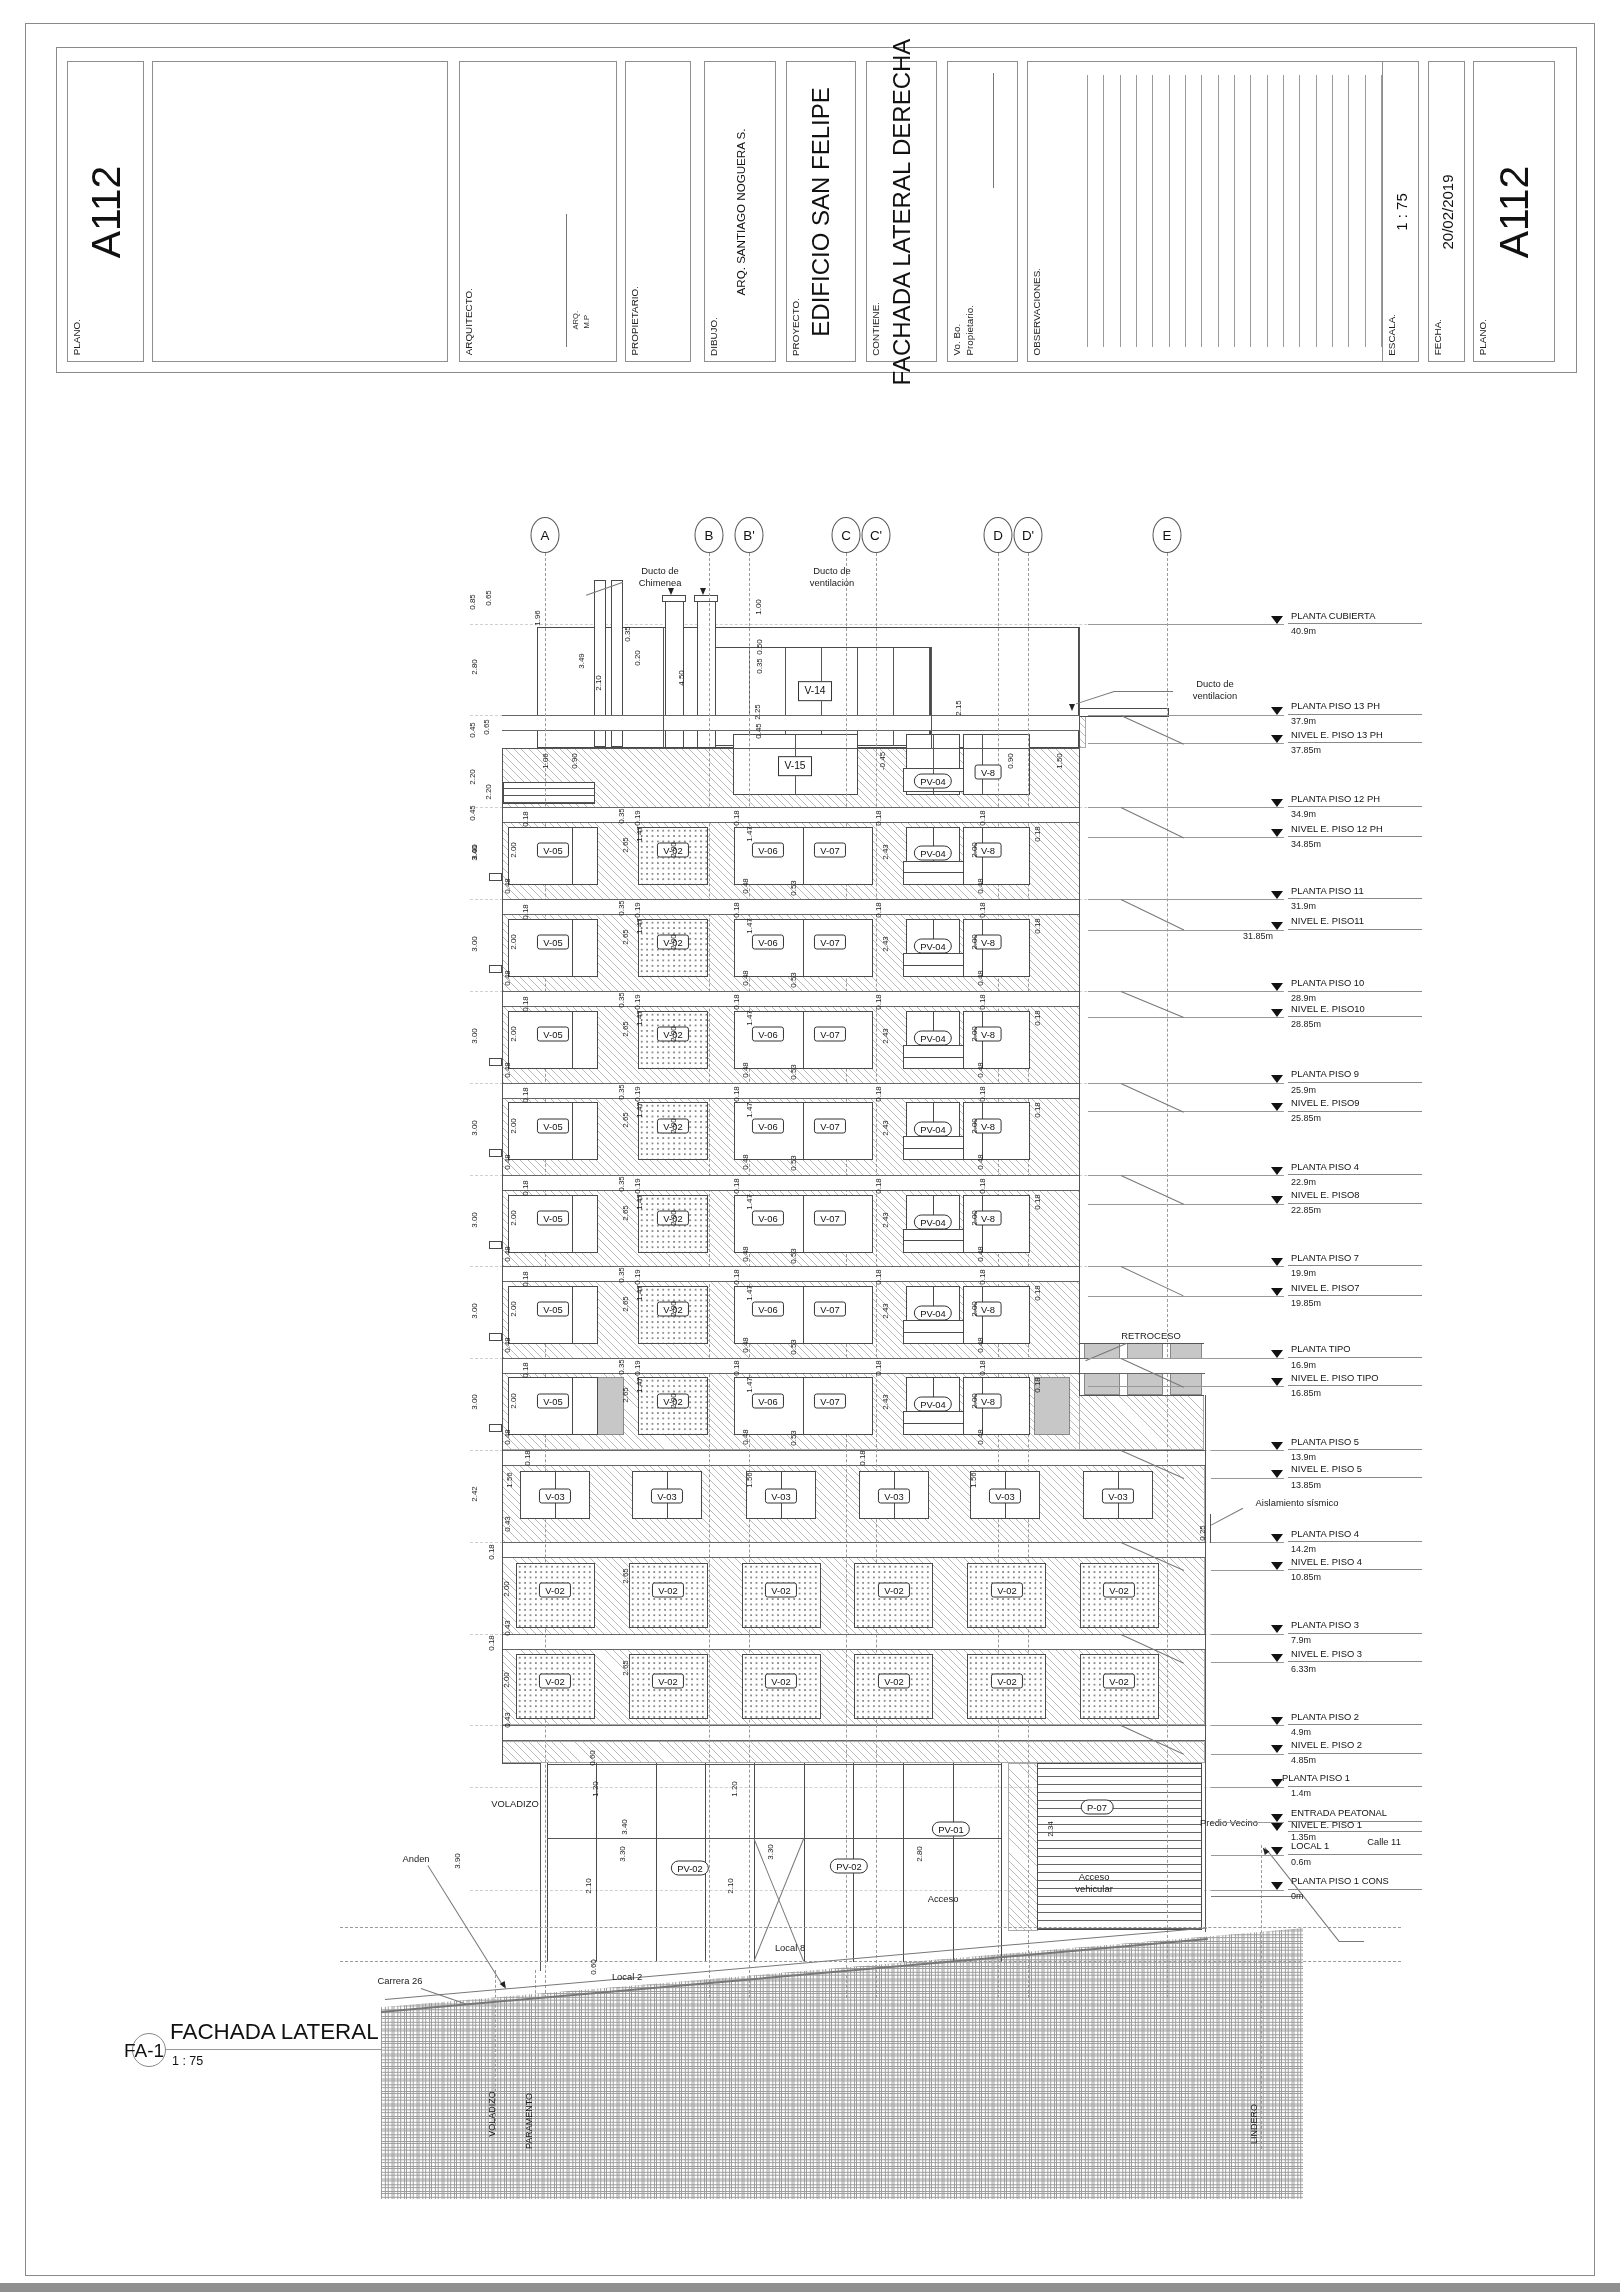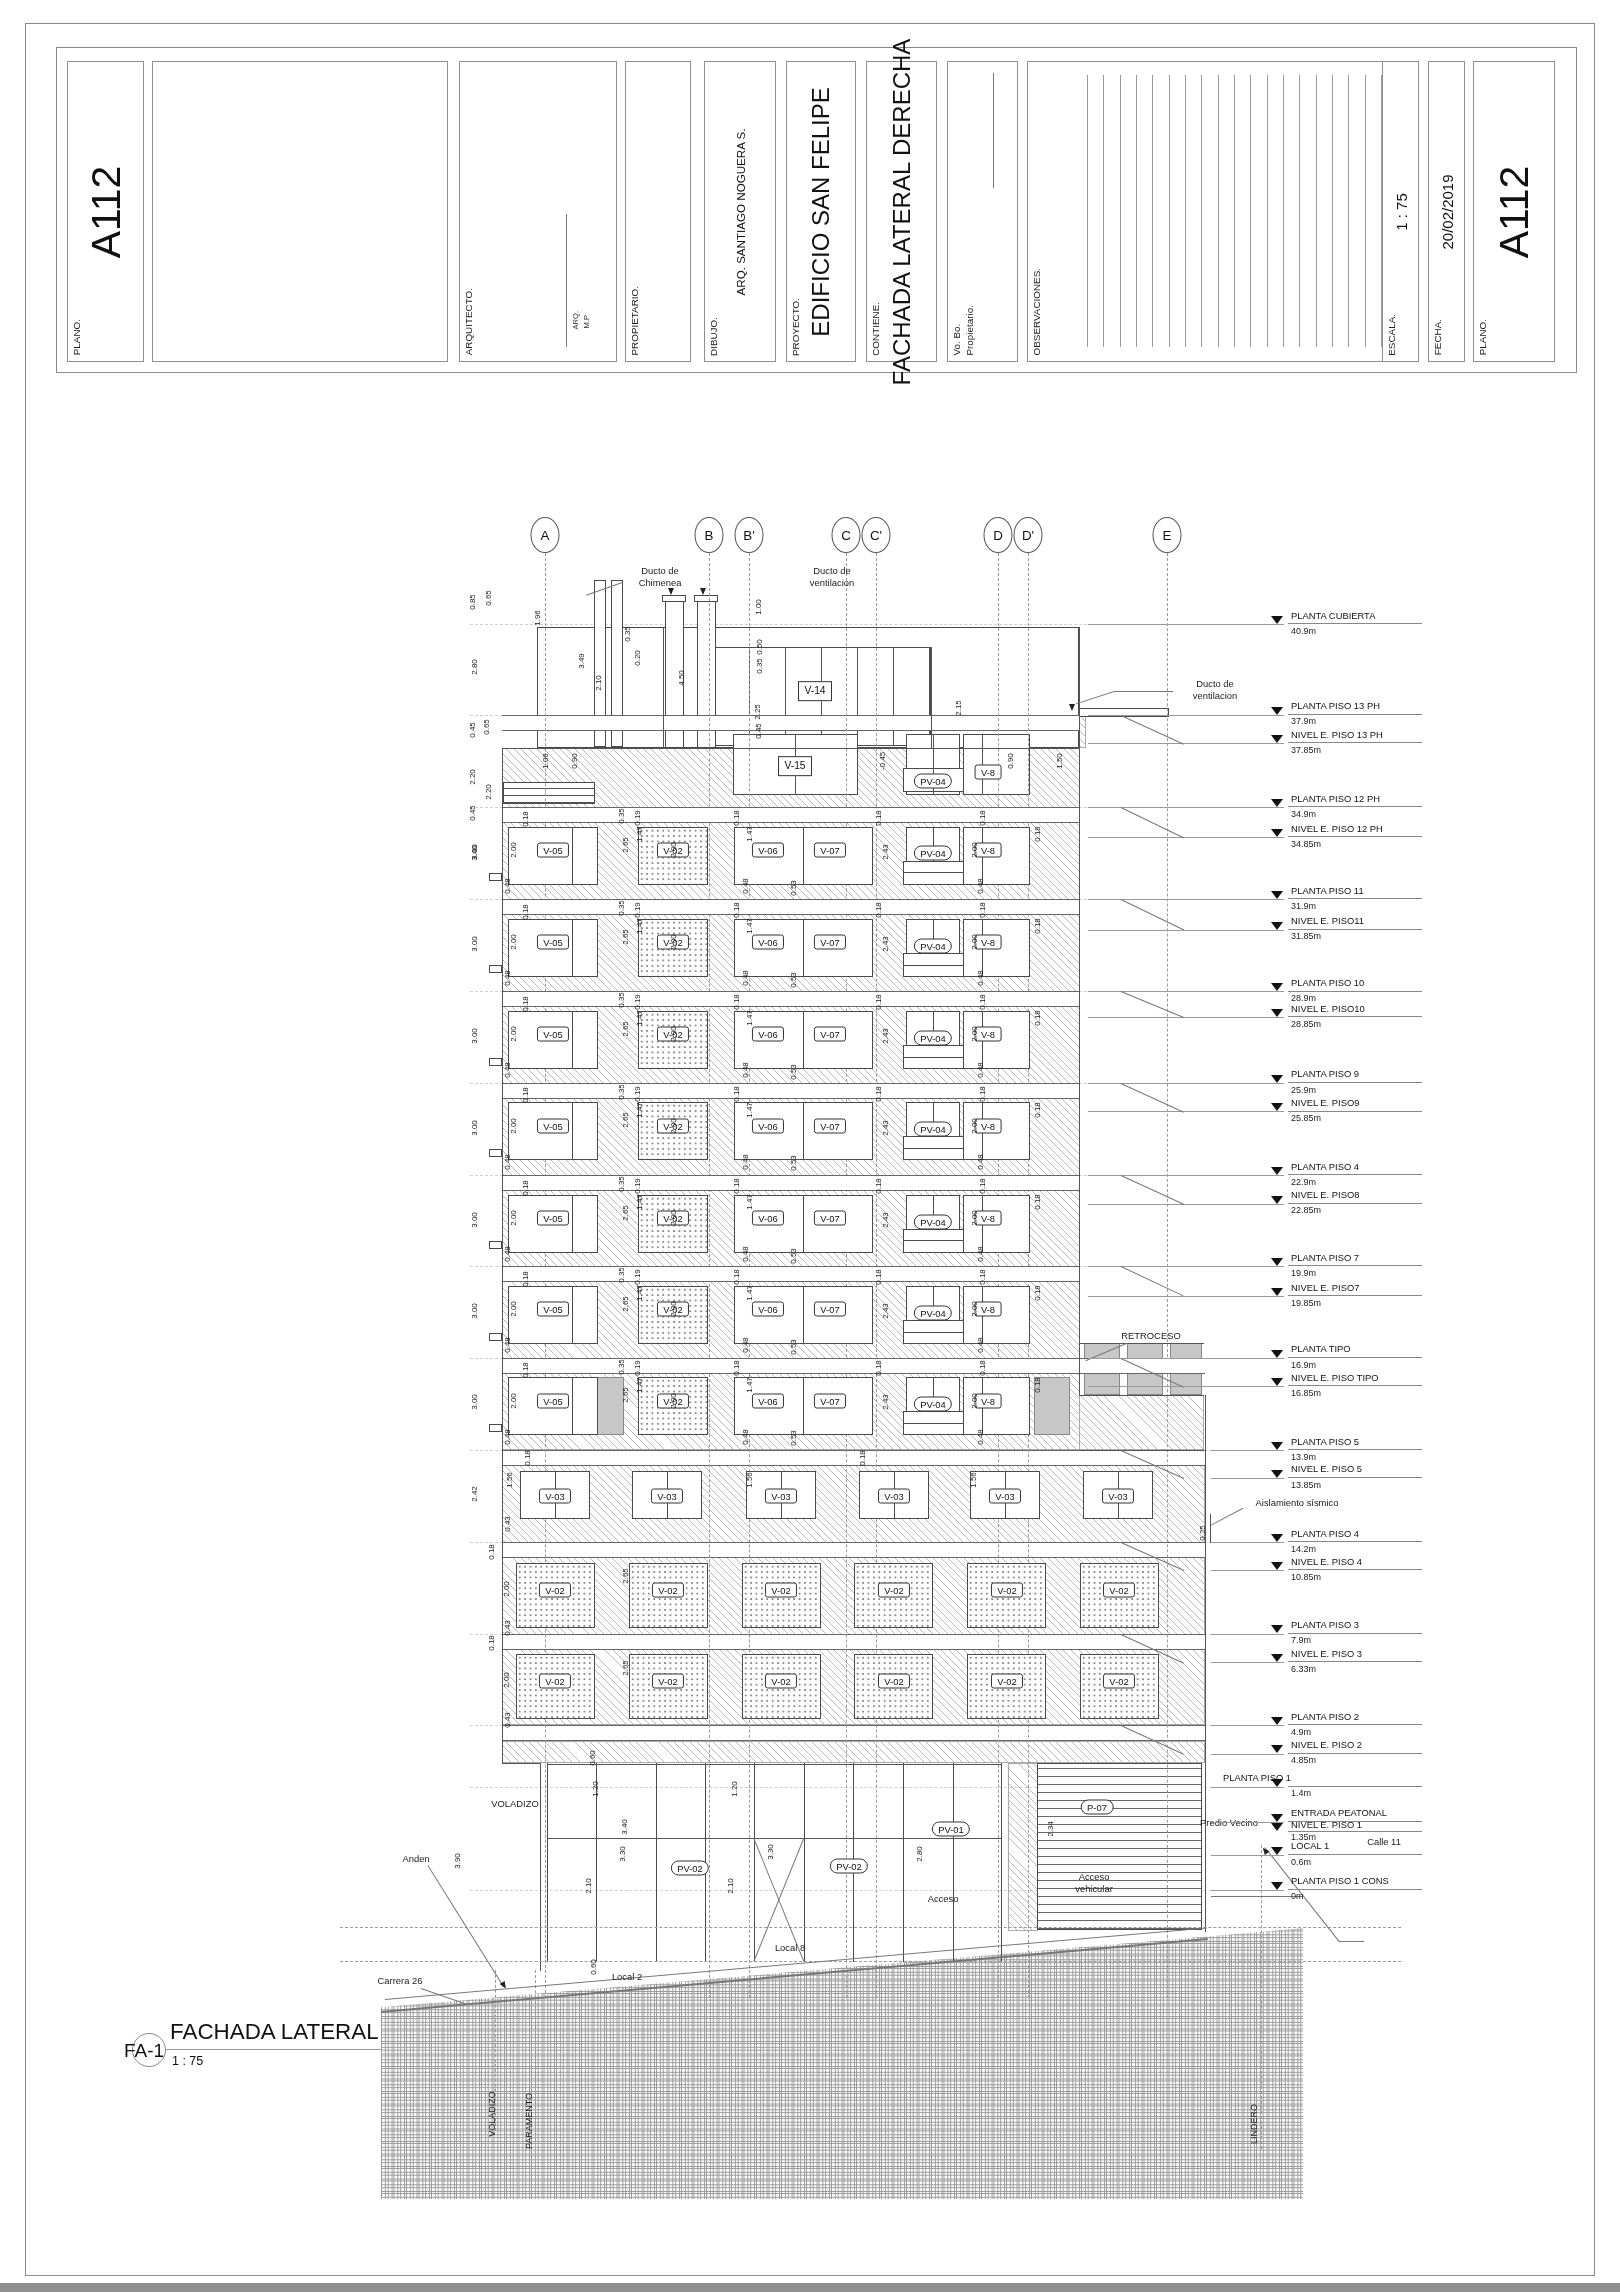--- a/index.html
+++ b/index.html
@@ -677,21 +677,21 @@
     <div class="ln" style="left: 1088px; top: 899px; width: 196px; height: 0.9px; background: rgb(153, 153, 153);"></div>
     <div class="tri" style="left: 1277px; top: 891px;"></div>
     <div class="ln" style="left: 1288px; top: 898px; width: 134px; height: 0.9px; background: rgb(136, 136, 136);"></div>
     <div class="lvl" style="left: 1291px; top: 885px;">PLANTA PISO 11</div>
     <div class="lvl v" style="left: 1291px; top: 901px;">31.9m</div>
     <div class="ln" style="left: 1088px; top: 930px; width: 196px; height: 0.9px; background: rgb(153, 153, 153);"></div>
     <div class="lead" style="left: 1121px; top: 899px; width: 70px; height: 0.7px; transform: rotate(25.9065deg);"></div>
     <div class="tri" style="left: 1277px; top: 922px;"></div>
     <div class="ln" style="left: 1288px; top: 929px; width: 134px; height: 0.9px; background: rgb(136, 136, 136);"></div>
     <div class="lvl" style="left: 1291px; top: 915px;">NIVEL E. PISO11</div>
-    <div class="lvl v" style="left: 1291px; top: 931px;">31.85m</div>
+    <div class="lvl v" style="left: 1243px; top: 931px;">31.85m</div>
     <div class="ln" style="left: 1088px; top: 991px; width: 196px; height: 0.9px; background: rgb(153, 153, 153);"></div>
     <div class="tri" style="left: 1277px; top: 983px;"></div>
     <div class="ln" style="left: 1288px; top: 991px; width: 134px; height: 0.9px; background: rgb(136, 136, 136);"></div>
     <div class="lvl" style="left: 1291px; top: 977px;">PLANTA PISO 10</div>
     <div class="lvl v" style="left: 1291px; top: 993px;">28.9m</div>
     <div class="ln" style="left: 1088px; top: 1017px; width: 196px; height: 0.9px; background: rgb(153, 153, 153);"></div>
     <div class="lead" style="left: 1121px; top: 991px; width: 68px; height: 0.7px; transform: rotate(22.5035deg);"></div>
     <div class="tri" style="left: 1277px; top: 1009px;"></div>
     <div class="ln" style="left: 1288px; top: 1016px; width: 134px; height: 0.9px; background: rgb(136, 136, 136);"></div>
     <div class="lvl" style="left: 1291px; top: 1003px;">NIVEL E. PISO10</div>
@@ -780,21 +780,21 @@
     <div class="lvl v" style="left: 1291px; top: 1727px;">4.9m</div>
     <div class="ln" style="left: 1211px; top: 1754px; width: 73px; height: 0.9px; background: rgb(153, 153, 153);"></div>
     <div class="lead" style="left: 1121px; top: 1725px; width: 69px; height: 0.7px; transform: rotate(24.5672deg);"></div>
     <div class="tri" style="left: 1277px; top: 1745px;"></div>
     <div class="ln" style="left: 1288px; top: 1753px; width: 134px; height: 0.9px; background: rgb(136, 136, 136);"></div>
     <div class="lvl" style="left: 1291px; top: 1739px;">NIVEL E. PISO 2</div>
     <div class="lvl v" style="left: 1291px; top: 1755px;">4.85m</div>
     <div class="ln" style="left: 1211px; top: 1787px; width: 73px; height: 0.9px; background: rgb(153, 153, 153);"></div>
     <div class="tri" style="left: 1277px; top: 1779px;"></div>
     <div class="ln" style="left: 1288px; top: 1786px; width: 134px; height: 0.9px; background: rgb(136, 136, 136);"></div>
-    <div class="lvl" style="left: 1223px; top: 1772px;">PLANTA PISO 1</div>
+    <div class="lvl" style="left: 1282px; top: 1772px;">PLANTA PISO 1</div>
     <div class="lvl v" style="left: 1291px; top: 1788px;">1.4m</div>
     <div class="ln" style="left: 1211px; top: 1822px; width: 73px; height: 0.9px; background: rgb(153, 153, 153);"></div>
     <div class="tri" style="left: 1277px; top: 1814px;"></div>
     <div class="ln" style="left: 1288px; top: 1821px; width: 134px; height: 0.9px; background: rgb(136, 136, 136);"></div>
     <div class="lvl" style="left: 1291px; top: 1807px;">ENTRADA PEATONAL</div>
     <div class="lvl" style="left: 1291px; top: 1819px;">NIVEL E. PISO 1</div>
     <div class="ln" style="left: 1288px; top: 1831px; width: 134px; height: 0.9px; background: rgb(136, 136, 136);"></div>
     <div class="tri" style="left: 1277px; top: 1823px;"></div>
     <div class="lvl v" style="left: 1291px; top: 1832px;">1.35m</div>
     <div class="ln" style="left: 1211px; top: 1855px; width: 73px; height: 0.9px; background: rgb(153, 153, 153);"></div>

